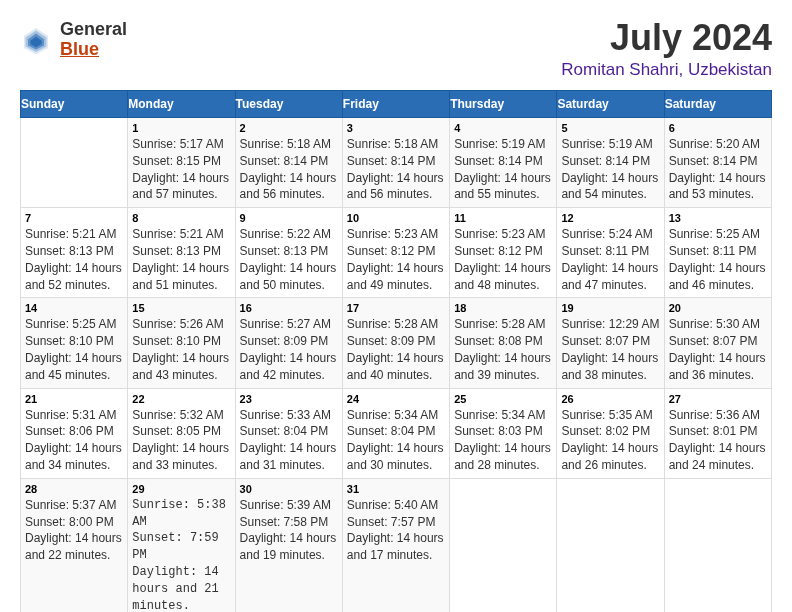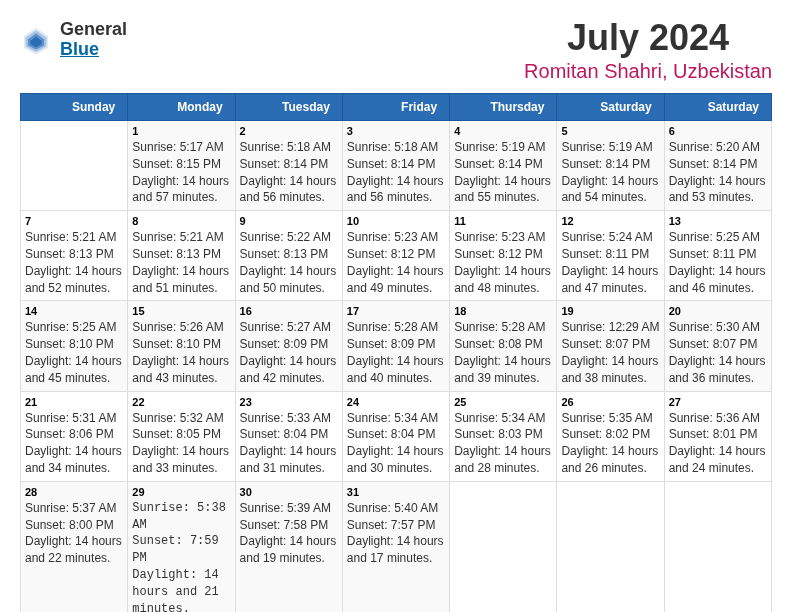--- a/index.html
+++ b/index.html
@@ -27,52 +27,52 @@
       line-height: 1.1;
     }
     .logo-general {
       font-size: 18px;
       font-weight: bold;
       color: #333;
     }
     .logo-blue {
       font-size: 18px;
       font-weight: bold;
-      color: #0369a1;
+      color: #c2410c;
       text-decoration: underline;
     }
     .logo-icon {
       width: 32px;
       height: 32px;
     }
     .title-block {
-      text-align: center;
+      text-align: right;
       margin-left: 48px;
     }
     .month-year {
       font-size: 36px;
       font-weight: bold;
       color: #333;
       line-height: 1;
     }
     .location {
-      font-size: 20px;
-      color: #be185d;
+      font-size: 17px;
+      color: #4c1d95;
       margin-top: 4px;
     }
     table {
       width: 100%;
       border-collapse: collapse;
       font-size: 10.5px;
     }
     thead tr th {
       background-color: #2a6db5;
       color: #fff;
-      padding: 6px 12px;
-      text-align: right;
+      padding: 6px 0;
+      text-align: left;
       font-size: 12px;
       font-weight: bold;
       border: 1px solid #1a5a9a;
     }
     tbody tr {
       border: 1px solid #ccc;
     }
     tbody tr:nth-child(odd) {
       background-color: #f9f9f9;
     }

